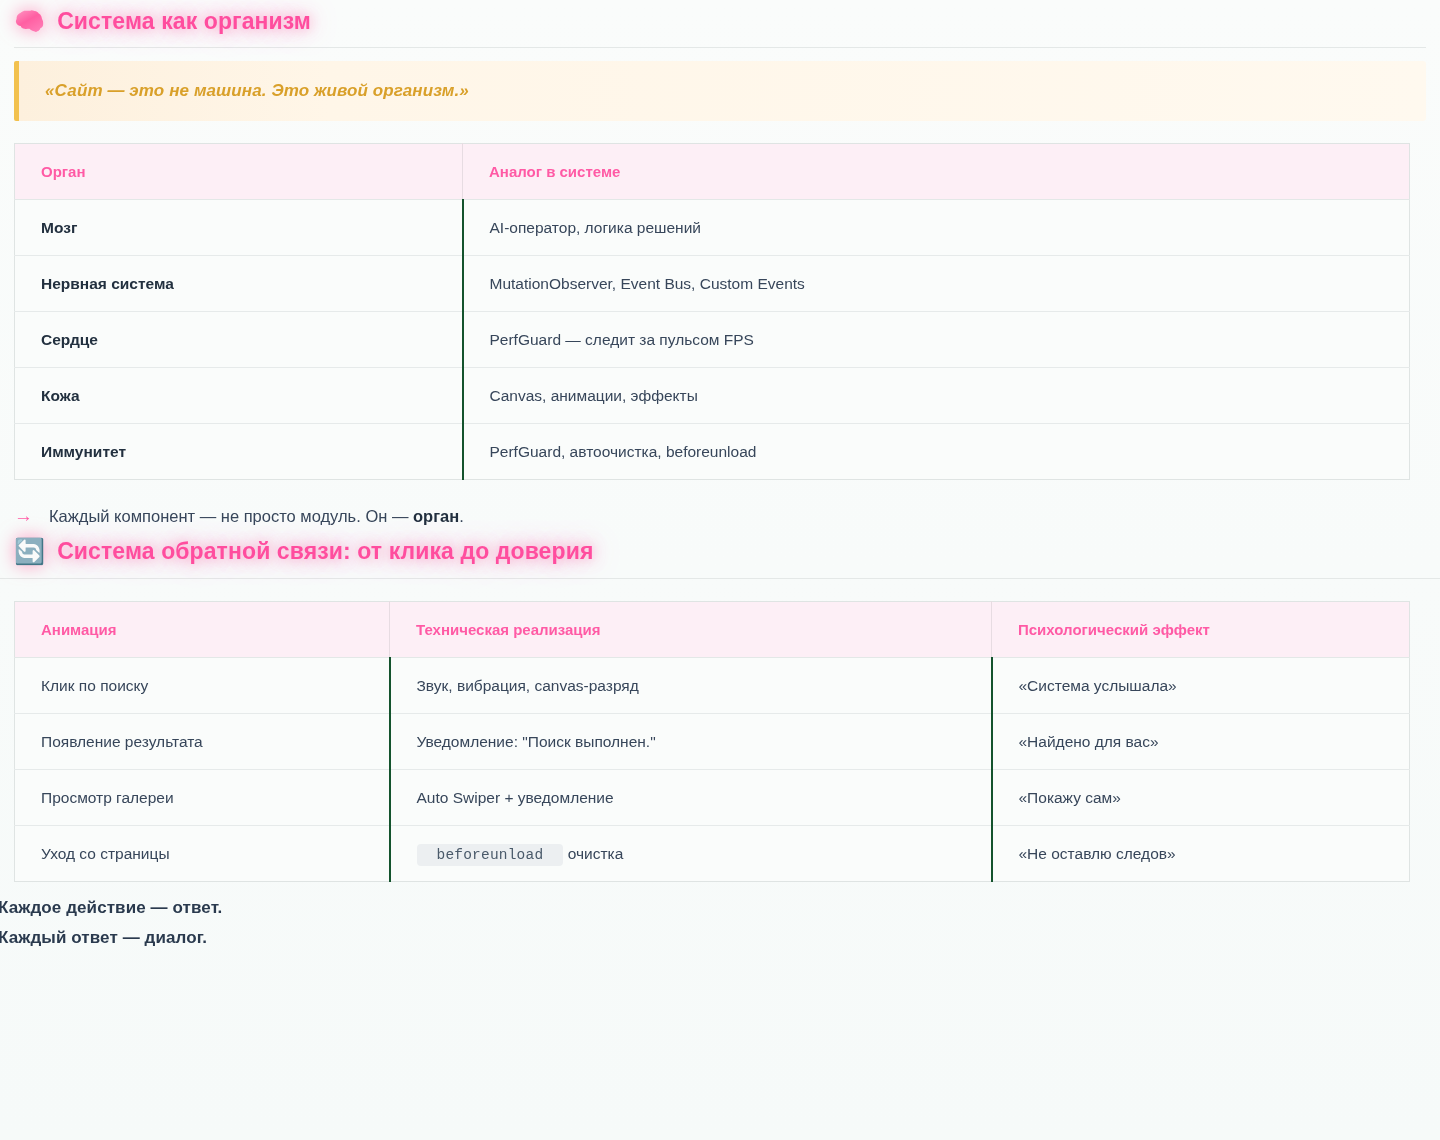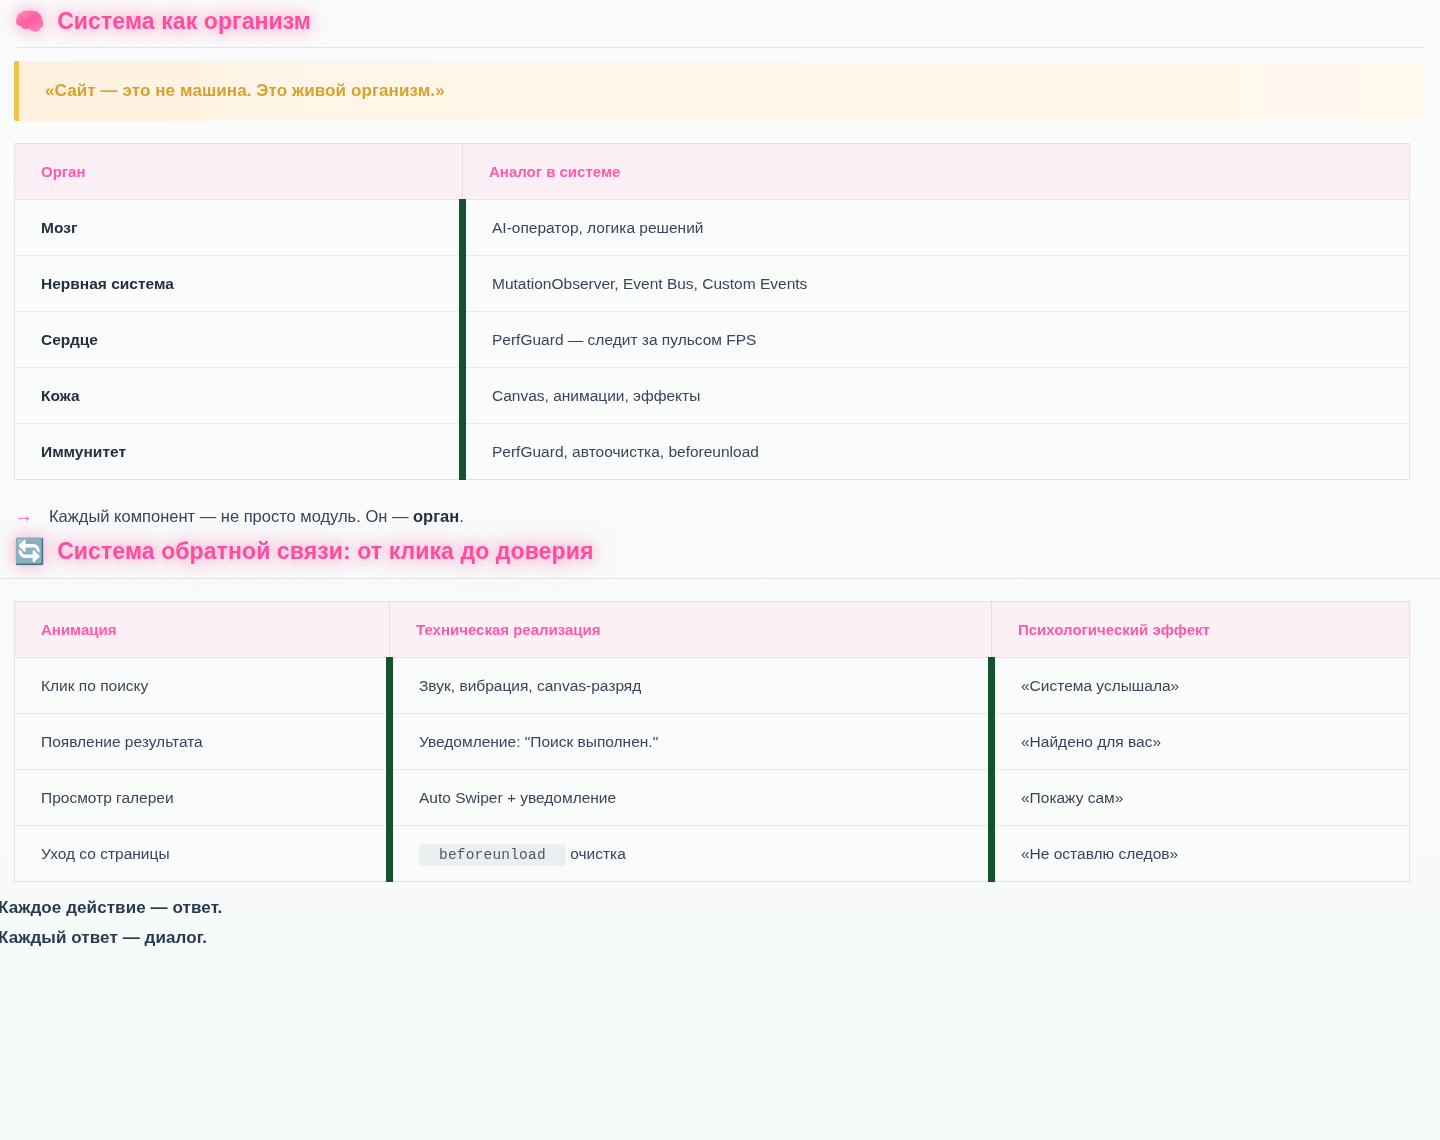--- a/index.html
+++ b/index.html
@@ -65,20 +65,21 @@
 
   
   .quote {
     margin: 13px 14px 0 14px;
     border-left: 5px solid #f2c14e;
     background: linear-gradient(90deg,#fdf0dd 0%,#fff6e8 22%,#fff9ef 100%);
     padding: 20px 0 20px 26px;
     border-radius: 2px 3px 3px 2px;
   }
   .quote-text {
+    font-style: italic;
     font-weight: bold;
     font-size: 17px;
     color: #d9a02a;
     letter-spacing: .1px;
   }
 
   
   .tbl-wrap { margin: 22px 14px 0 14px; }
   table.data {
     width: 1395px;
@@ -94,21 +95,21 @@
     font-weight: bold;
     text-align: left;
     padding: 19px 0 19px 26px;
     border-right: 1px solid #e7dce2;
     border-bottom: 1px solid #e3e8e7;
     vertical-align: middle;
   }
   table.data th:last-child { border-right: none; }
   table.data td {
     padding: 18px 0 18px 26px;
-    border-right: 7px solid #14532d;
+    border-right: 2px solid #14532d;
     border-bottom: 1px solid #e6eaea;
     font-size: 15.5px;
     color: #37465a;
     vertical-align: middle;
     background: #fafcfb;
   }
   table.data td:last-child { border-right: none; }
   table.data tr:last-child td { border-bottom: none; }
   table.data td.k {
     font-weight: bold;

